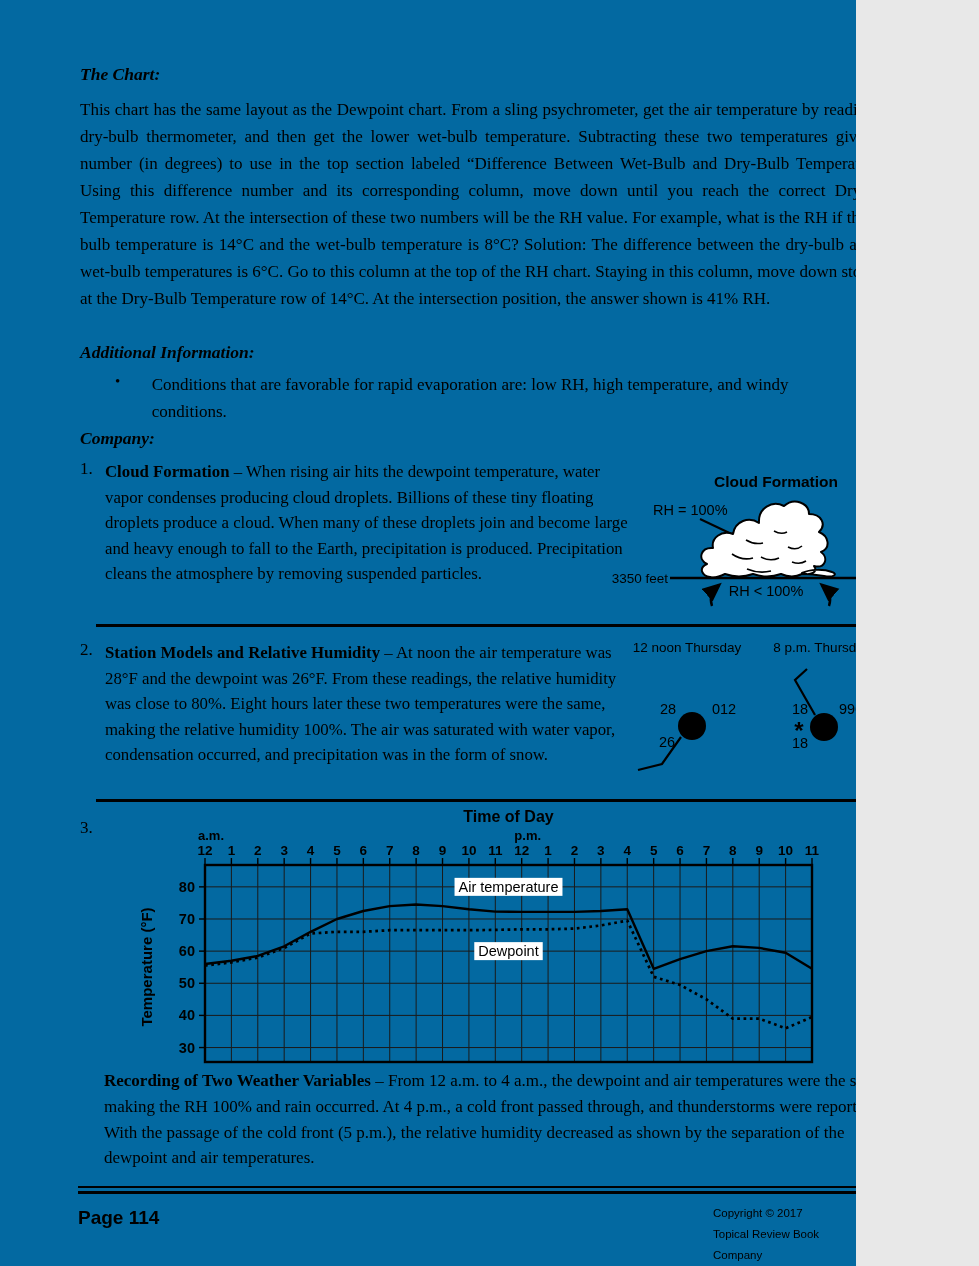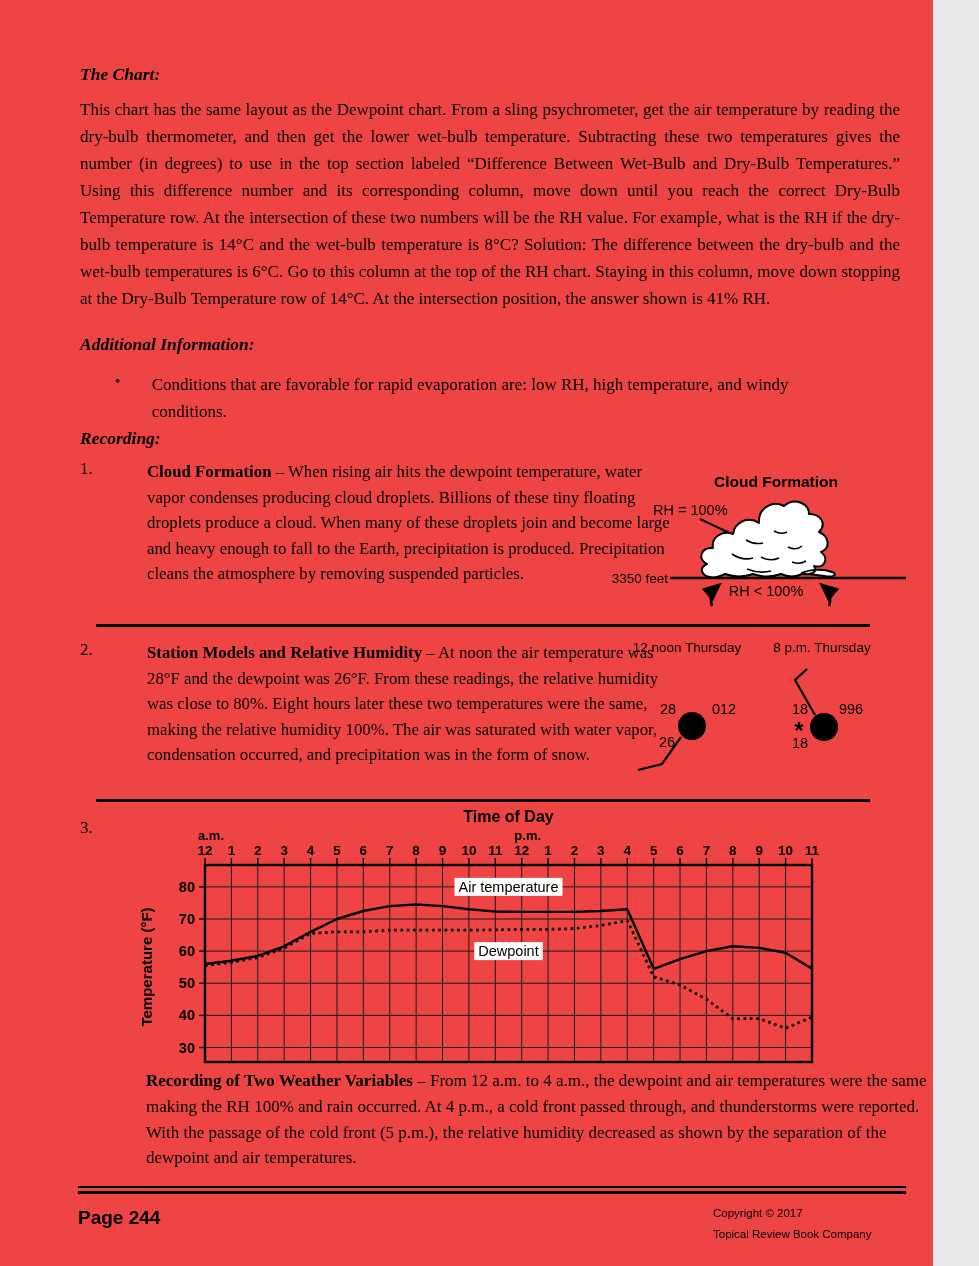--- a/index.html
+++ b/index.html
@@ -1,47 +1,47 @@
 <!DOCTYPE html>
 <html><head>
 <meta charset="utf-8">
 <style>
   html,body{margin:0;padding:0;background:#e8e8e8;}
-  .page{position:relative;width:933px;height:1266px;background:#ef4444;color:#000;
+  .page{position:relative;width:856px;height:1266px;background:#0369a1;color:#000;
         font-family:"Liberation Serif", serif;overflow:hidden;}
   .abs{position:absolute;}
   .h-bi{font-weight:bold;font-style:italic;font-size:17.5px;}
   .body-text{font-size:17px;line-height:27px;}
   .just{text-align:justify;}
   .item-num{font-size:17px;}
-  .item-text{font-size:16.8px;line-height:25.6px;margin-left:42px;}
+  .item-text{font-size:16.8px;line-height:25.6px;}
   .bullet-row{display:flex;}
   .bullet-glyph{width:27px;text-align:left;font-size:15px;padding-top:2px;}
   .hrule{background:#000;height:2.5px;}
   .footer-page{font-family:"Liberation Sans", sans-serif;font-weight:bold;font-size:19px;}
   .footer-title{font-family:"Liberation Sans", sans-serif;font-weight:bold;font-size:20px;text-align:center;}
   .footer-copy{font-family:"Liberation Sans", sans-serif;font-size:11.5px;line-height:21px;}
   svg text{fill:#000;}
   .svg-sans{font-family:"Liberation Sans", sans-serif;}
 </style>
 </head>
 <body>
 
 <div class="page">
 
   <div class="abs h-bi" style="left:80px;top:64px;">The Chart:</div>
   <div class="abs body-text just" style="left:80px;top:96px;width:820px;">This chart has the same layout as the Dewpoint chart. From a sling psychrometer, get the air temperature by reading the dry-bulb thermometer, and then get the lower wet-bulb temperature. Subtracting these two temperatures gives the number (in degrees) to use in the top section labeled “Difference Between Wet-Bulb and Dry-Bulb Temperatures.” Using this difference number and its corresponding column, move down until you reach the correct Dry-Bulb Temperature row. At the intersection of these two numbers will be the RH value. For example, what is the RH if the dry-bulb temperature is 14°C and the wet-bulb temperature is 8°C? Solution: The difference between the dry-bulb and the wet-bulb temperatures is 6°C. Go to this column at the top of the RH chart. Staying in this column, move down stopping at the Dry-Bulb Temperature row of 14°C. At the intersection position, the answer shown is 41% RH.</div>
 
-  <div class="abs h-bi" style="left:80px;top:334px;">Additional Information:</div>
+  <div class="abs h-bi" style="left:80px;top:342px;">Additional Information:</div>
   <div class="abs bullet-row" style="left:115px;top:371px;width:720px;">
     <span class="bullet-glyph">•</span>
     <span class="body-text" style="width:690px;margin-left:10px;">Conditions that are favorable for rapid evaporation are: low RH, high temperature, and windy conditions.</span>
   </div>
 
-  <div class="abs h-bi" style="left:80px;top:428px;">Recording:</div>
+  <div class="abs h-bi" style="left:80px;top:428px;">Company:</div>
 
   <div class="abs item-num" style="left:80px;top:459px;">1.</div>
   <div class="abs item-text" style="left:105px;top:459px;width:528px;"><b>Cloud Formation</b><span> – When rising air hits the dewpoint temperature, water vapor condenses producing cloud droplets. Billions of these tiny floating droplets produce a cloud. When many of these droplets join and become large and heavy enough to fall to the Earth, precipitation is produced. Precipitation cleans the atmosphere by removing suspended particles.</span></div>
 
   <svg class="abs" style="left:598px;top:462px;" width="314" height="152" viewBox="0 0 314 152">
     <defs>
       <marker id="ah" markerWidth="9" markerHeight="8" refX="6.5" refY="3.5" orient="auto">
         <path d="M0,0 L8,3.5 L0,7 z" fill="#000"></path>
       </marker>
     </defs>
@@ -194,18 +194,18 @@
       <text x="368.5" y="85.85318107667209" font-size="14.5" text-anchor="middle" font-family="&quot;Liberation Sans&quot;, sans-serif">Air temperature</text>
       <rect x="334.2734375" y="136.1272430419922" width="68.453125" height="18" fill="#fff"></rect>
       <text x="368.5" y="150.12724306688418" font-size="14.5" text-anchor="middle" font-family="&quot;Liberation Sans&quot;, sans-serif">Dewpoint</text>
       <rect x="65" y="59" width="607" height="197" fill="none" stroke="#000" stroke-width="2.4"></rect>
     </svg>
 
   <div class="abs item-text" style="left:104px;top:1068px;width:800px;font-size:17px;line-height:25.8px;"><b>Recording of Two Weather Variables</b><span> – From 12 a.m. to 4 a.m., the dewpoint and air temperatures were the same making the RH 100% and rain occurred. At 4 p.m., a cold front passed through, and thunderstorms were reported. With the passage of the cold front (5 p.m.), the relative humidity decreased as shown by the separation of the dewpoint and air temperatures.</span></div>
 
   <div class="abs" style="left:78px;top:1186px;width:828px;height:2px;background:#000;"></div>
   <div class="abs" style="left:78px;top:1191px;width:828px;height:3.4px;background:#000;"></div>
-  <div class="abs footer-page" style="left:78px;top:1207px;">Page 244</div>
+  <div class="abs footer-page" style="left:78px;top:1207px;">Page 114</div>
   <div class="abs footer-copy" style="left:713px;top:1203px;">
     <div>Copyright © 2017</div>
     <div>Topical Review Book Company</div>
   </div>
 </div>
 
 </body></html>

